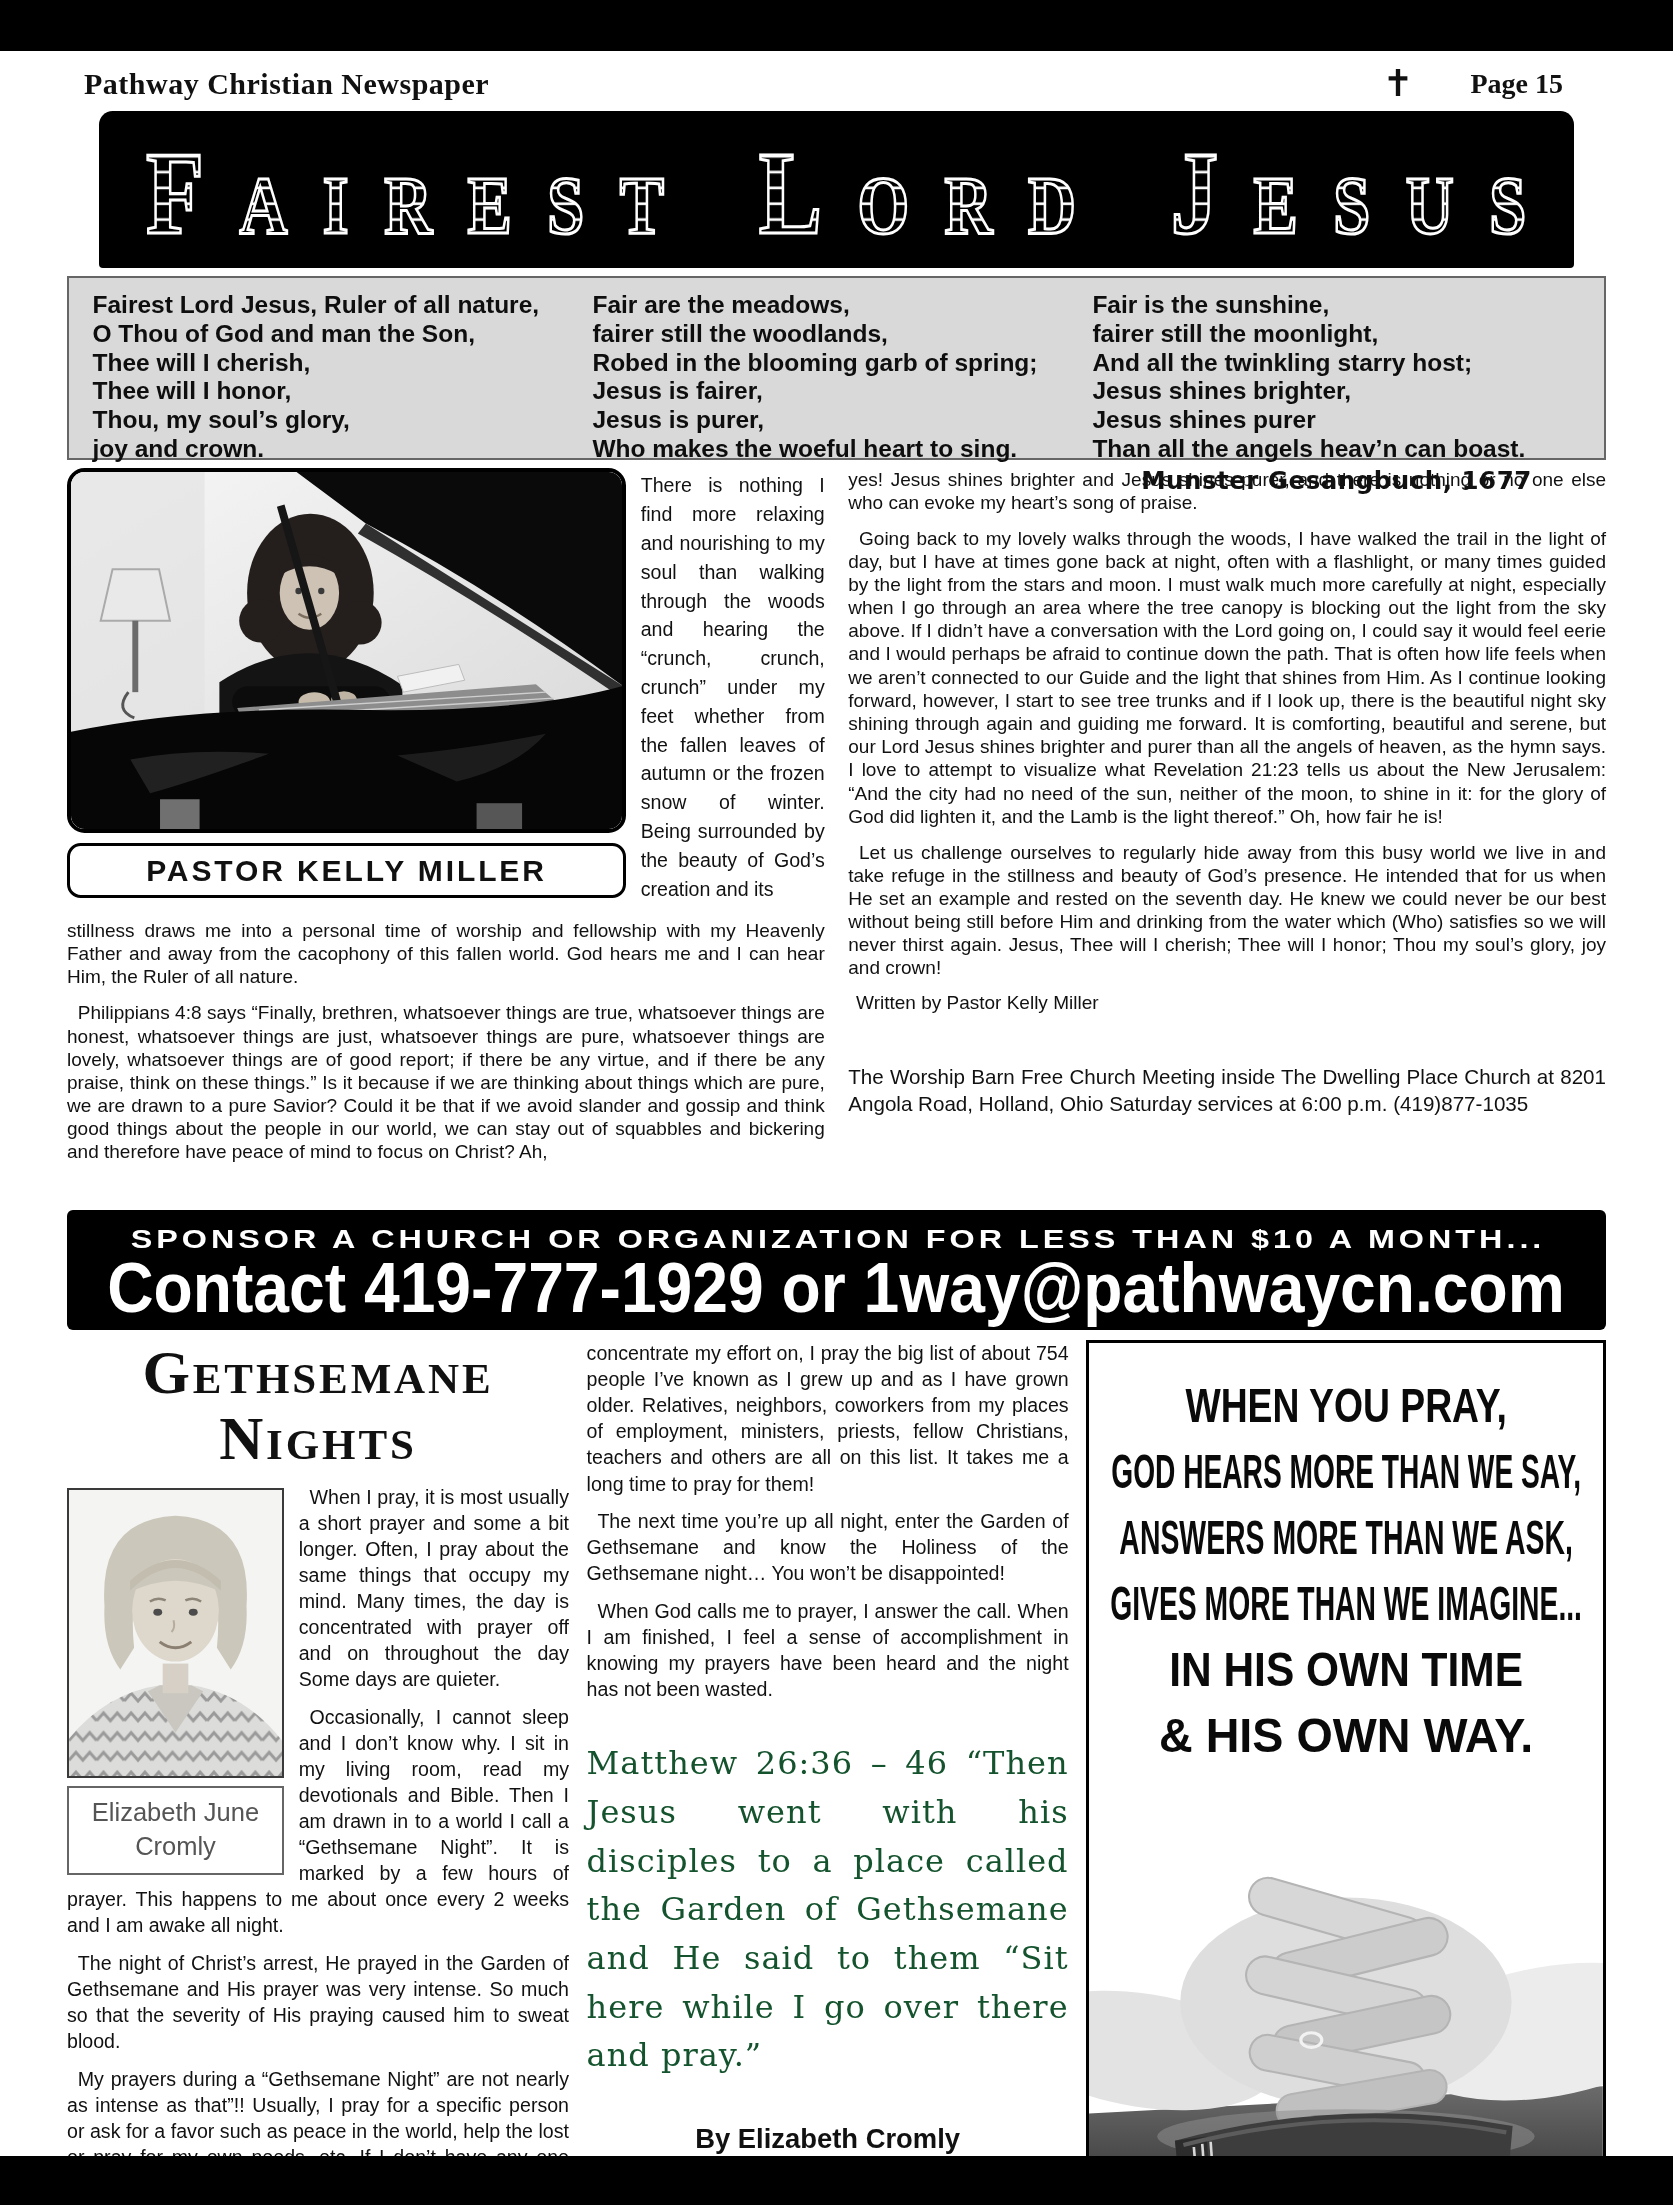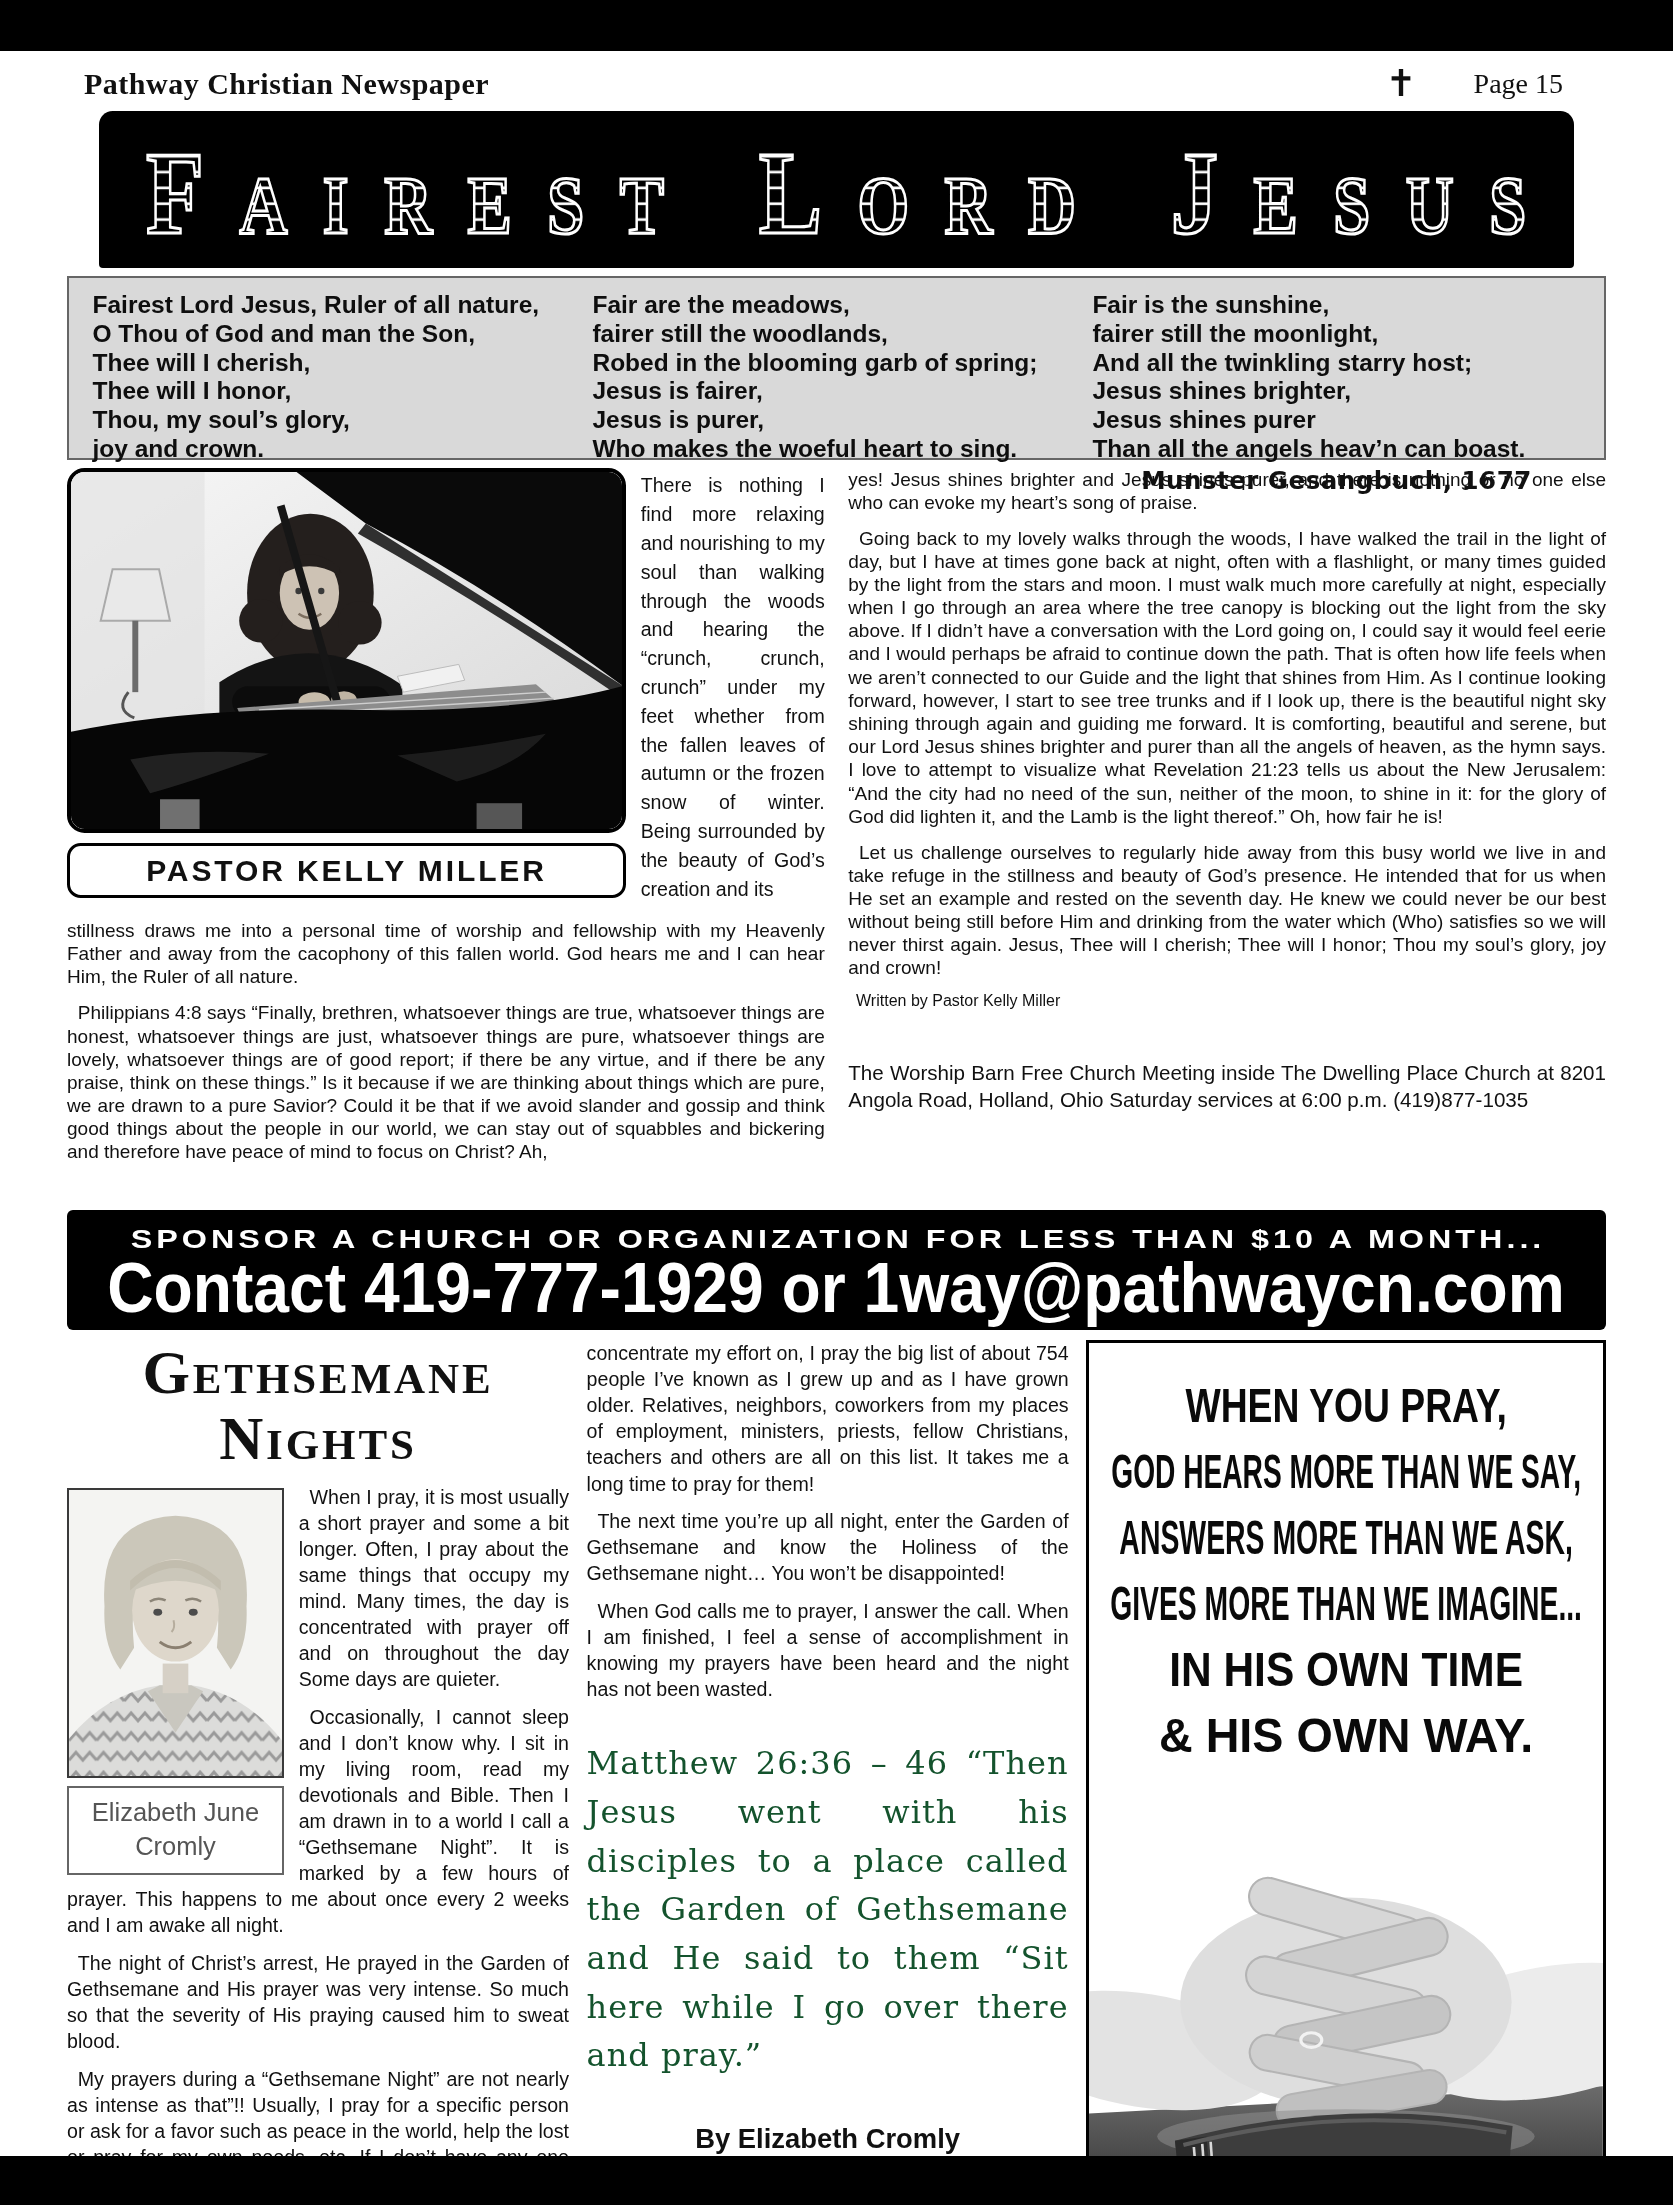--- a/index.html
+++ b/index.html
@@ -10,21 +10,21 @@
     font-family:"Liberation Sans", sans-serif;
   }
   .top-bar { height:51px; background:#000; }
   .bottom-bar { position:absolute; bottom:0; left:0; width:100%; height:49px; background:#000; }
 
   
   .header { height:60px; display:flex; align-items:center; justify-content:space-between; padding:5.9px 51px 0 84px; }
   .np-name { font-family:"Liberation Serif", serif; font-size:30px; font-weight:600; letter-spacing:0.5px; }
   .header-right { display:flex; align-items:center; gap:57px; padding-right:59px; }
   .cross { font-size:37px; line-height:1; }
-  .page-label { font-family:"Liberation Serif", serif; font-size:28px; }
+  .page-label { font-family:"Liberation Serif", serif; font-size:28px;font-weight:bold; }
 
   
   .banner { margin:0 99px; height:157px; background:#000; border-radius:13.7px 13.7px 3.9px 3.9px; }
   .banner svg { display:block; width:100%; height:100%; }
 
   
   .hymn-box {
     margin:7.8px 67px 0; height:184px; background:#d9d9d9; border:2.9px solid #666;
     display:flex; padding:13.7px 23.5px 9.8px; gap:11.8px;
   }
@@ -38,21 +38,21 @@
   .piano-photo { height:365px; border:4.9px solid #000; border-radius:17.6px; overflow:hidden; background:#ddd; }
   .piano-photo svg { display:block; width:100%; height:100%; }
   .pastor-caption {
     margin-top:10.8px; border:3.9px solid #000; border-radius:13.7px; padding:7.8px 0 6.9px;
     text-align:center; font-weight:700; font-size:30px; letter-spacing:2.9px;
   }
   .intro-col { flex:1; font-size:19.6px; line-height:1.47; text-align:justify; padding-top:3.9px; }
   .body-p { font-size:19px; line-height:1.22; text-align:justify; margin-bottom:12.7px; }
   .indent { text-indent:10.8px; }
   .left-paras { margin-top:15.7px; }
-  .byline { font-size:16px; margin-top:3.9px; padding-left:7.8px; }
+  .byline { font-size:19px; margin-top:3.9px; padding-left:7.8px; }
   .church-info { font-size:20.6px; line-height:1.32; text-align:justify; margin-top:49px; }
 
   
   .sponsor { margin:5.9px 67px 0; height:120px; background:#000; border-radius:5.9px; }
   .sponsor svg { display:block; width:100%; height:100%; }
 
   
   .bottom { margin:9.8px 67px 0; height:828px; display:grid; grid-template-columns:502px 482px 1fr; column-gap:17.6px; }
   .geth-title { text-align:center; font-family:"Liberation Serif", serif; font-variant:small-caps; font-weight:700; font-size:61px; line-height:1.08; letter-spacing:2.9px; margin-bottom:11.8px; }
   .geth-body { font-size:19.6px; line-height:1.33; }

